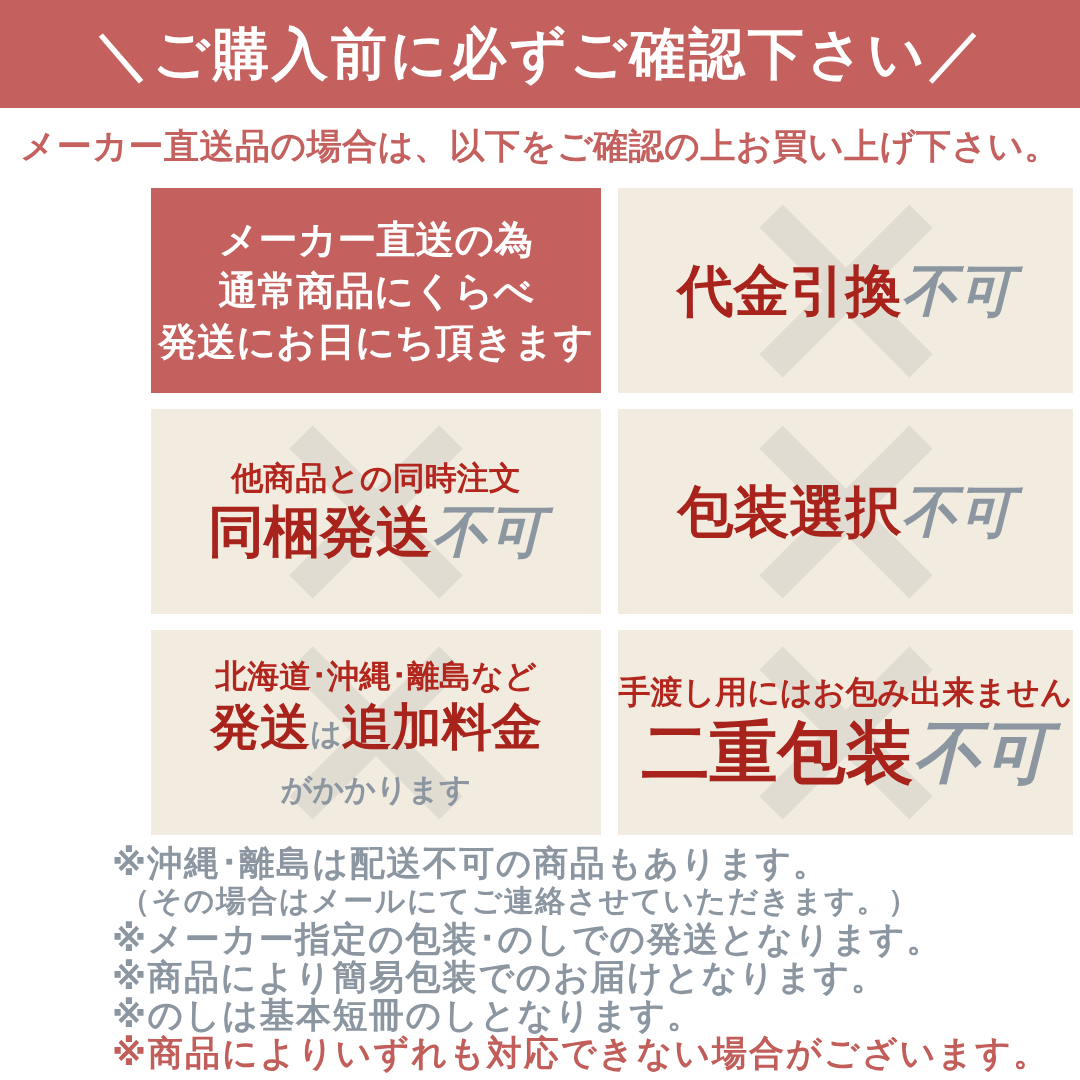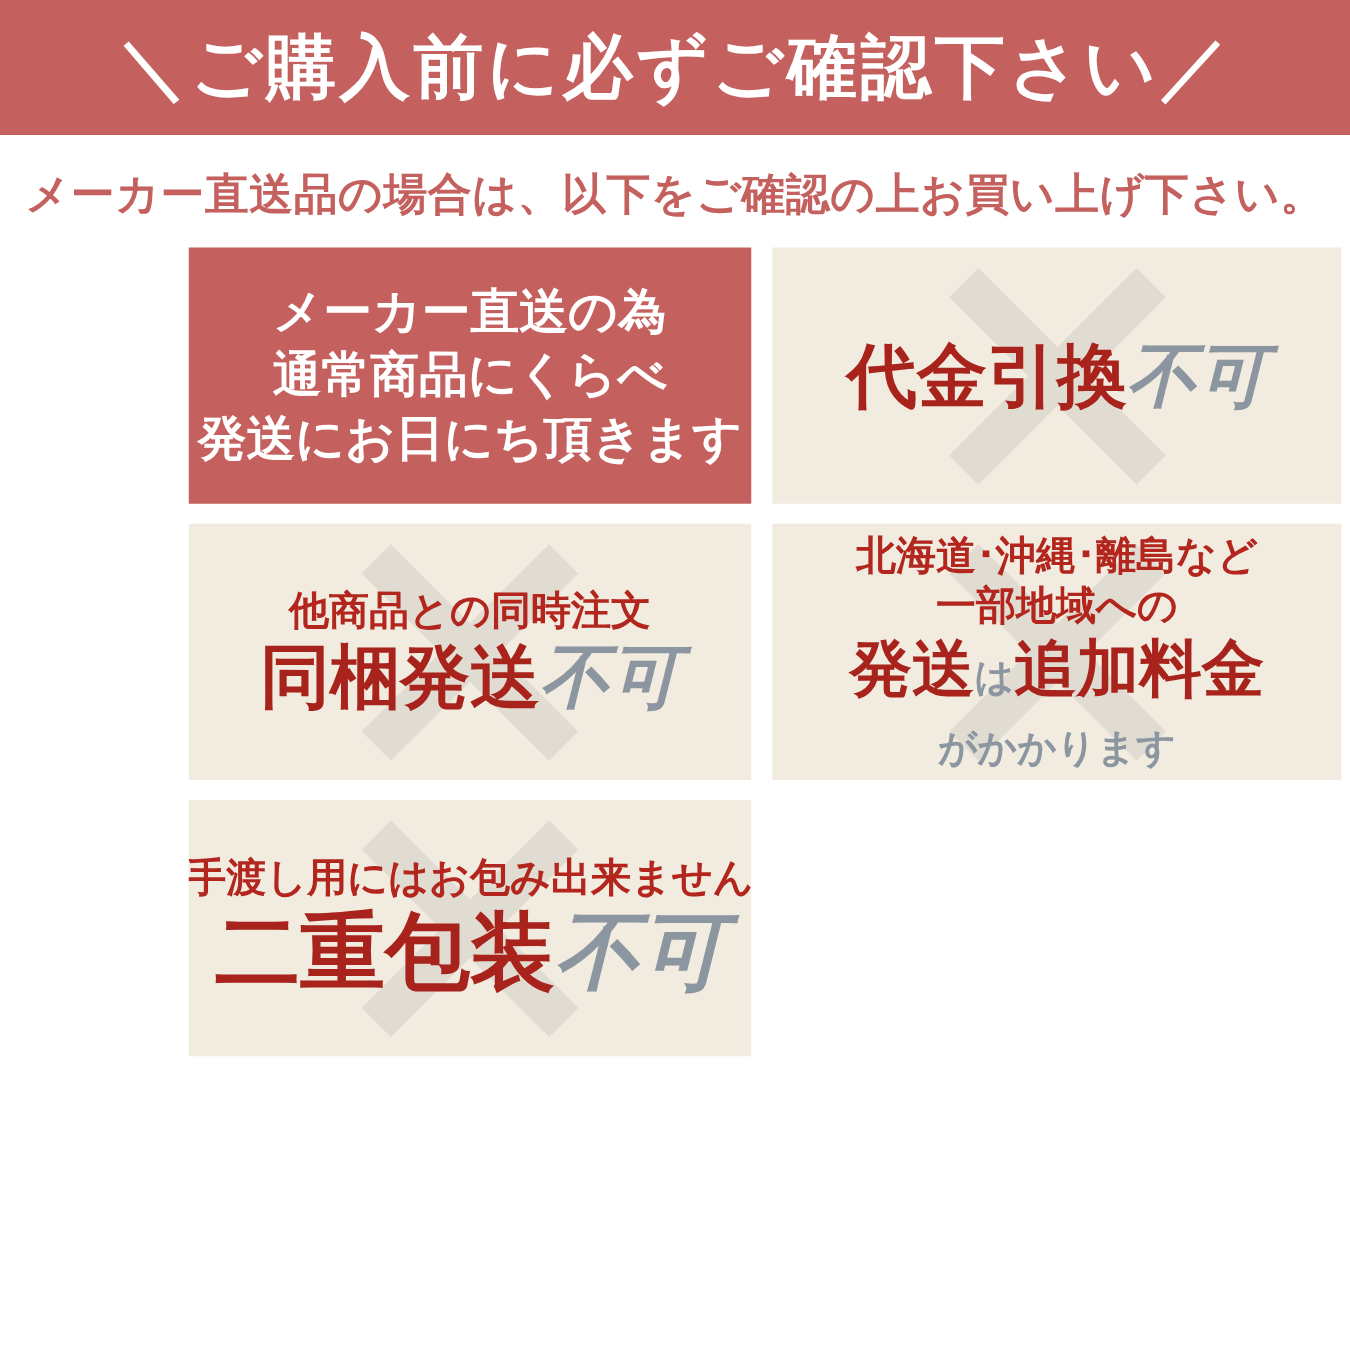--- a/index.html
+++ b/index.html
@@ -14,21 +14,21 @@
   *{margin:0;padding:0;box-sizing:border-box;}
   html,body{width:1080px;height:1080px;overflow:hidden;background:#ffffff;
     font-family:"Liberation Sans","DejaVu Sans",sans-serif;}
   .page{width:1080px;height:1080px;background:#ffffff;}
 
   
   .banner{height:108px;background:var(--salmon);display:flex;align-items:center;justify-content:center;}
   .banner-title{color:#ffffff;font-size:56px;font-weight:bold;letter-spacing:3px;line-height:108px;white-space:nowrap;}
 
   
-  .subtitle{margin-top:22px;text-align:center;color:var(--salmon);font-size:35px;font-weight:bold;
+  .subtitle{margin-top:12px;text-align:center;color:var(--salmon);font-size:35px;font-weight:bold;
     line-height:52px;letter-spacing:0.5px;white-space:nowrap;}
 
   
   .grid{width:778px;margin:16px auto 0;display:grid;grid-template-columns:450px 455px;
     grid-auto-rows:205px;column-gap:17px;row-gap:16px;}
   .box{position:relative;overflow:hidden;display:flex;flex-direction:column;align-items:center;
     justify-content:center;text-align:center;}
   .red-box{background:var(--salmon);}
   .beige-box{background:var(--beige);}
 
@@ -87,35 +87,48 @@
     </section>
 
     <section class="box beige-box">
       <span class="xmark"></span>
       <div class="sub-line">他商品との同時注文</div>
       <div class="main-line">
         <span class="red-seg">同梱発送</span><span class="gray-seg">不可</span>
       </div>
     </section>
 
+    <section class="box beige-box">
+      <span class="xmark"></span>
+      <div class="main-line">
+        <span class="red-seg">包装選択</span><span class="gray-seg">不可</span>
+      </div>
+    </section>
 
     <section class="box beige-box">
       <span class="xmark"></span>
       <div class="sub-line">北海道･沖縄･離島など</div>
-      <div class="sub-line">一部地域への</div>
       <div class="mixed">
         <span class="big red-seg">発送</span><span class="mid">は</span><span class="big red-seg">追加料金</span>
       </div>
       <div class="tail-line">がかかります</div>
     </section>
 
     <section class="box beige-box">
       <span class="xmark"></span>
       <div class="sub-line">手渡し用にはお包み出来ません</div>
       <div class="main-line sm">
         <span class="red-seg">二重包装</span><span class="gray-seg">不可</span>
       </div>
     </section>
 
   </div>
 
+  <ul class="notes">
+    <li class="note">※沖縄･離島は配送不可の商品もあります。</li>
+    <li class="note paren">（その場合はメールにてご連絡させていただきます。）</li>
+    <li class="note">※メーカー指定の包装･のしでの発送となります。</li>
+    <li class="note">※商品により簡易包装でのお届けとなります。</li>
+    <li class="note">※のしは基本短冊のしとなります。</li>
+    <li class="note red">※商品によりいずれも対応できない場合がございます。</li>
+  </ul>
 
 </div>
 
 </body></html>

